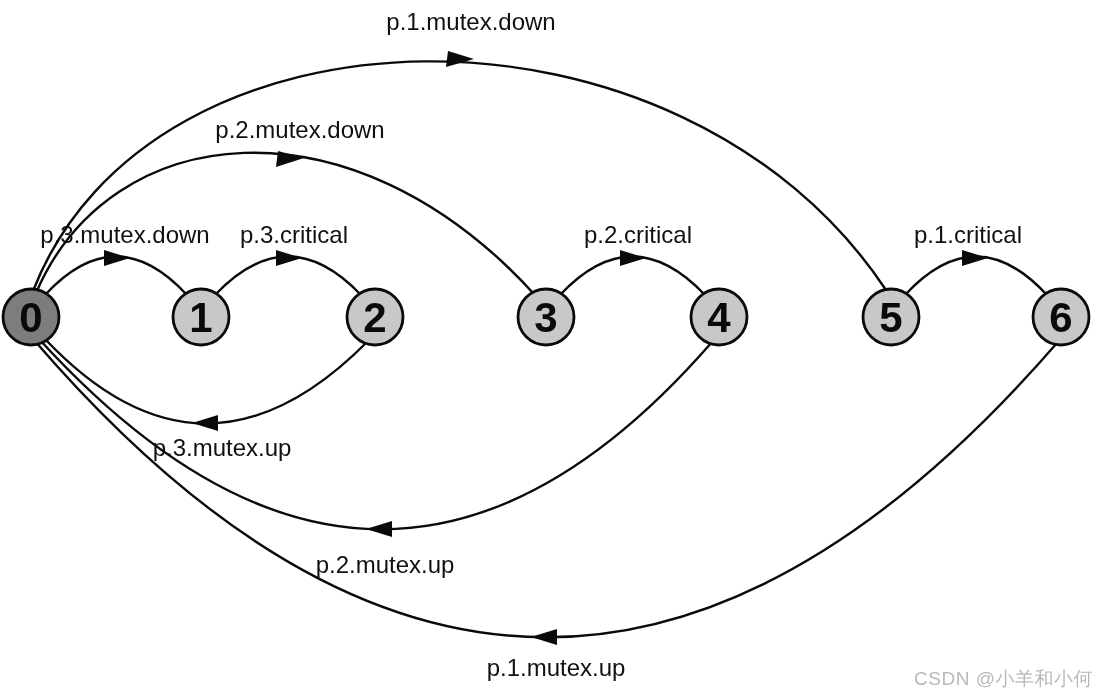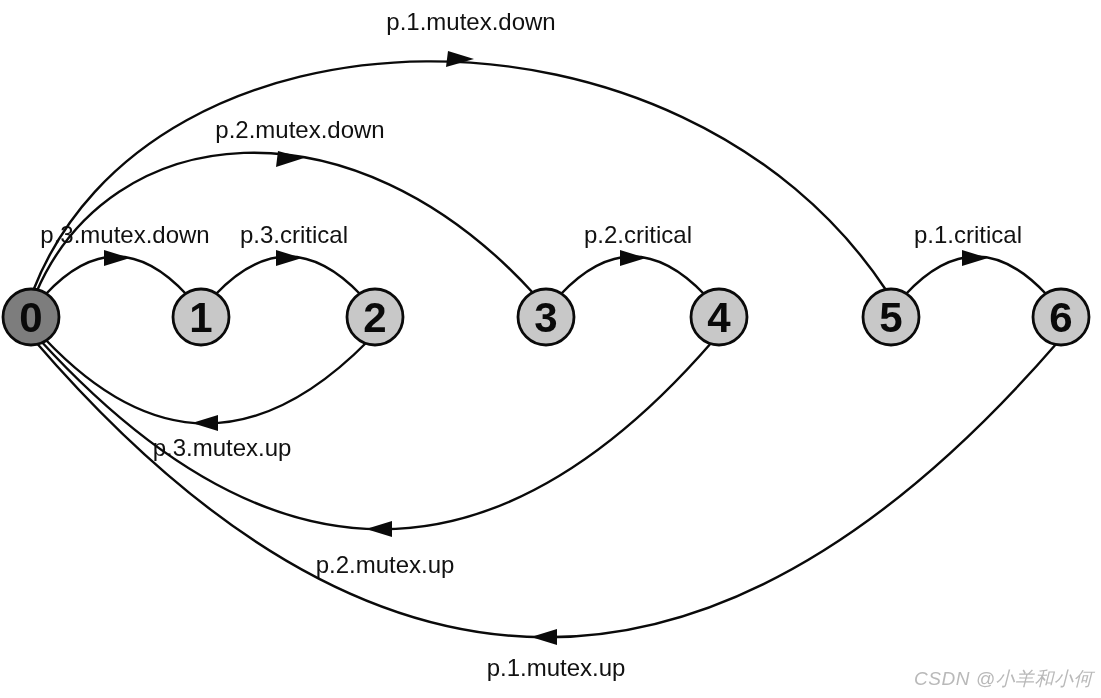--- a/index.html
+++ b/index.html
@@ -110,14 +110,14 @@
         <circle class="node-circle" cx="891" cy="317" r="28" fill="#c8c8c8"></circle>
         <text class="node-label" x="891" y="332">5</text>
       </g>
       <g>
         <circle class="node-circle" cx="1061" cy="317" r="28" fill="#c8c8c8"></circle>
         <text class="node-label" x="1061" y="332">6</text>
       </g>
     </g>
   </svg>
 
-  <div class="watermark" style="color: rgb(185, 185, 185); font-style: italic;">CSDN @小羊和小何</div>
+  <div class="watermark" style="color: rgb(185, 185, 185);">CSDN @小羊和小何</div>
 </div>
 
 </body></html>

